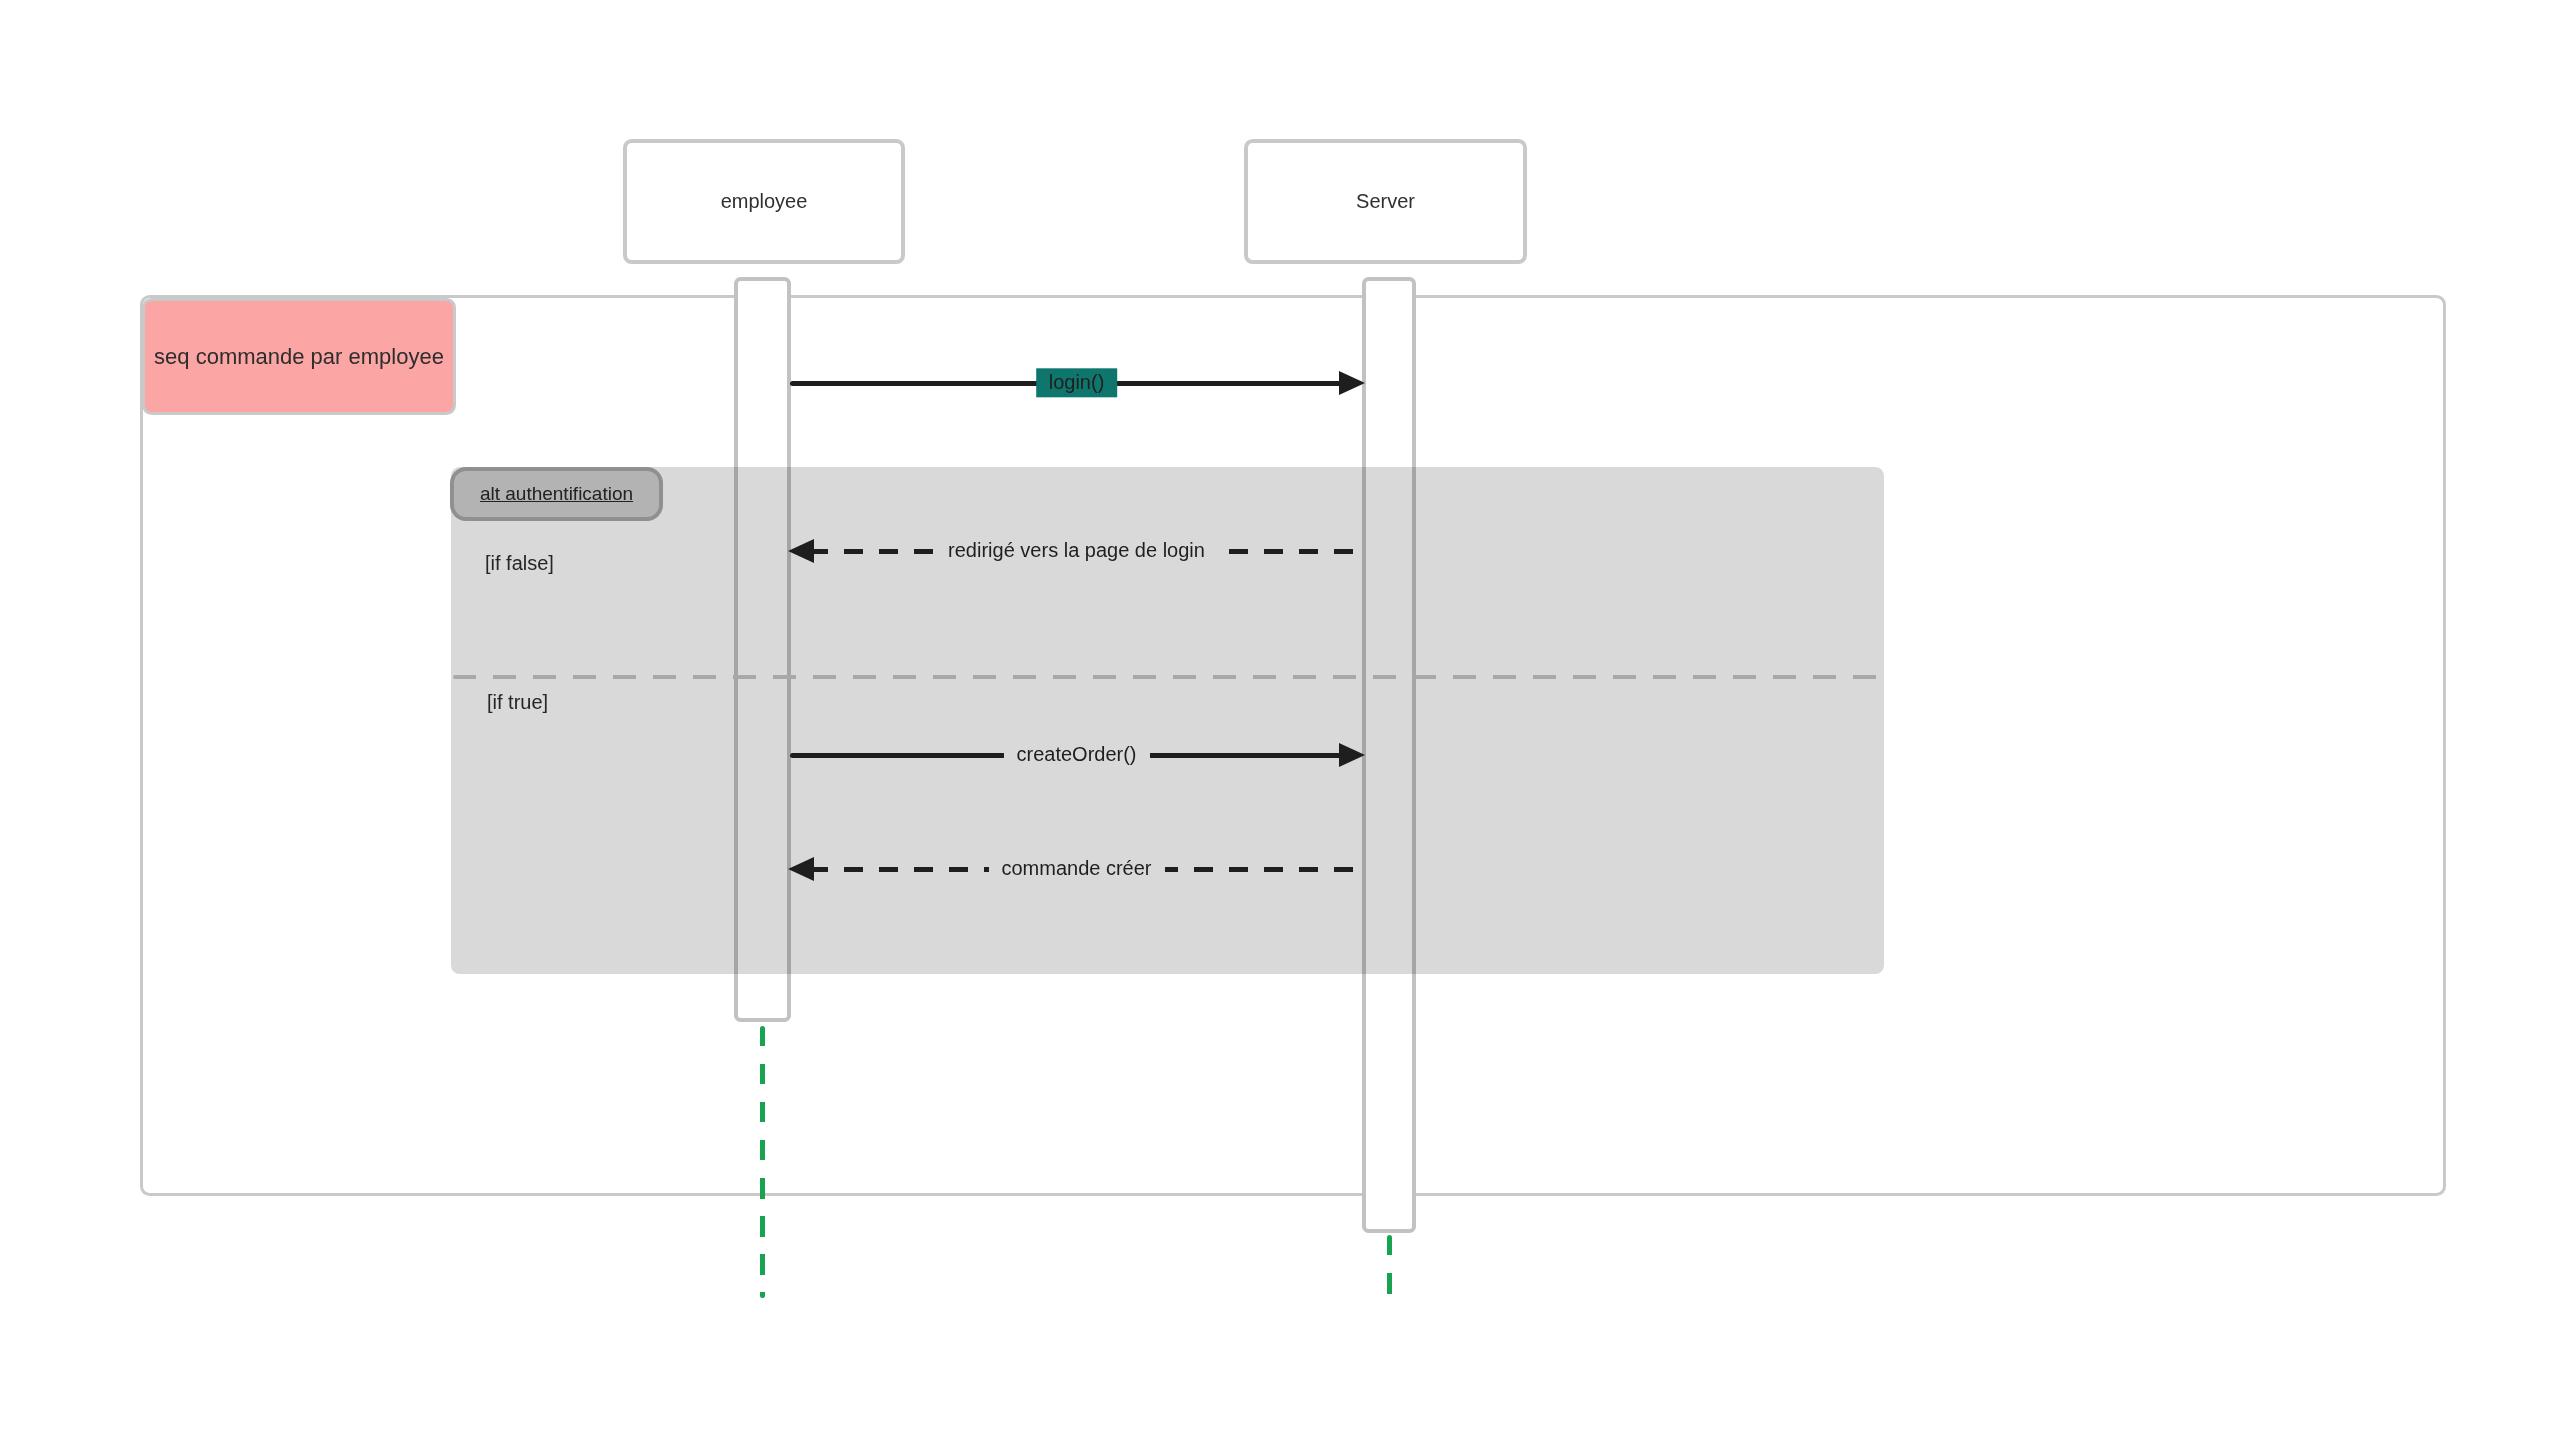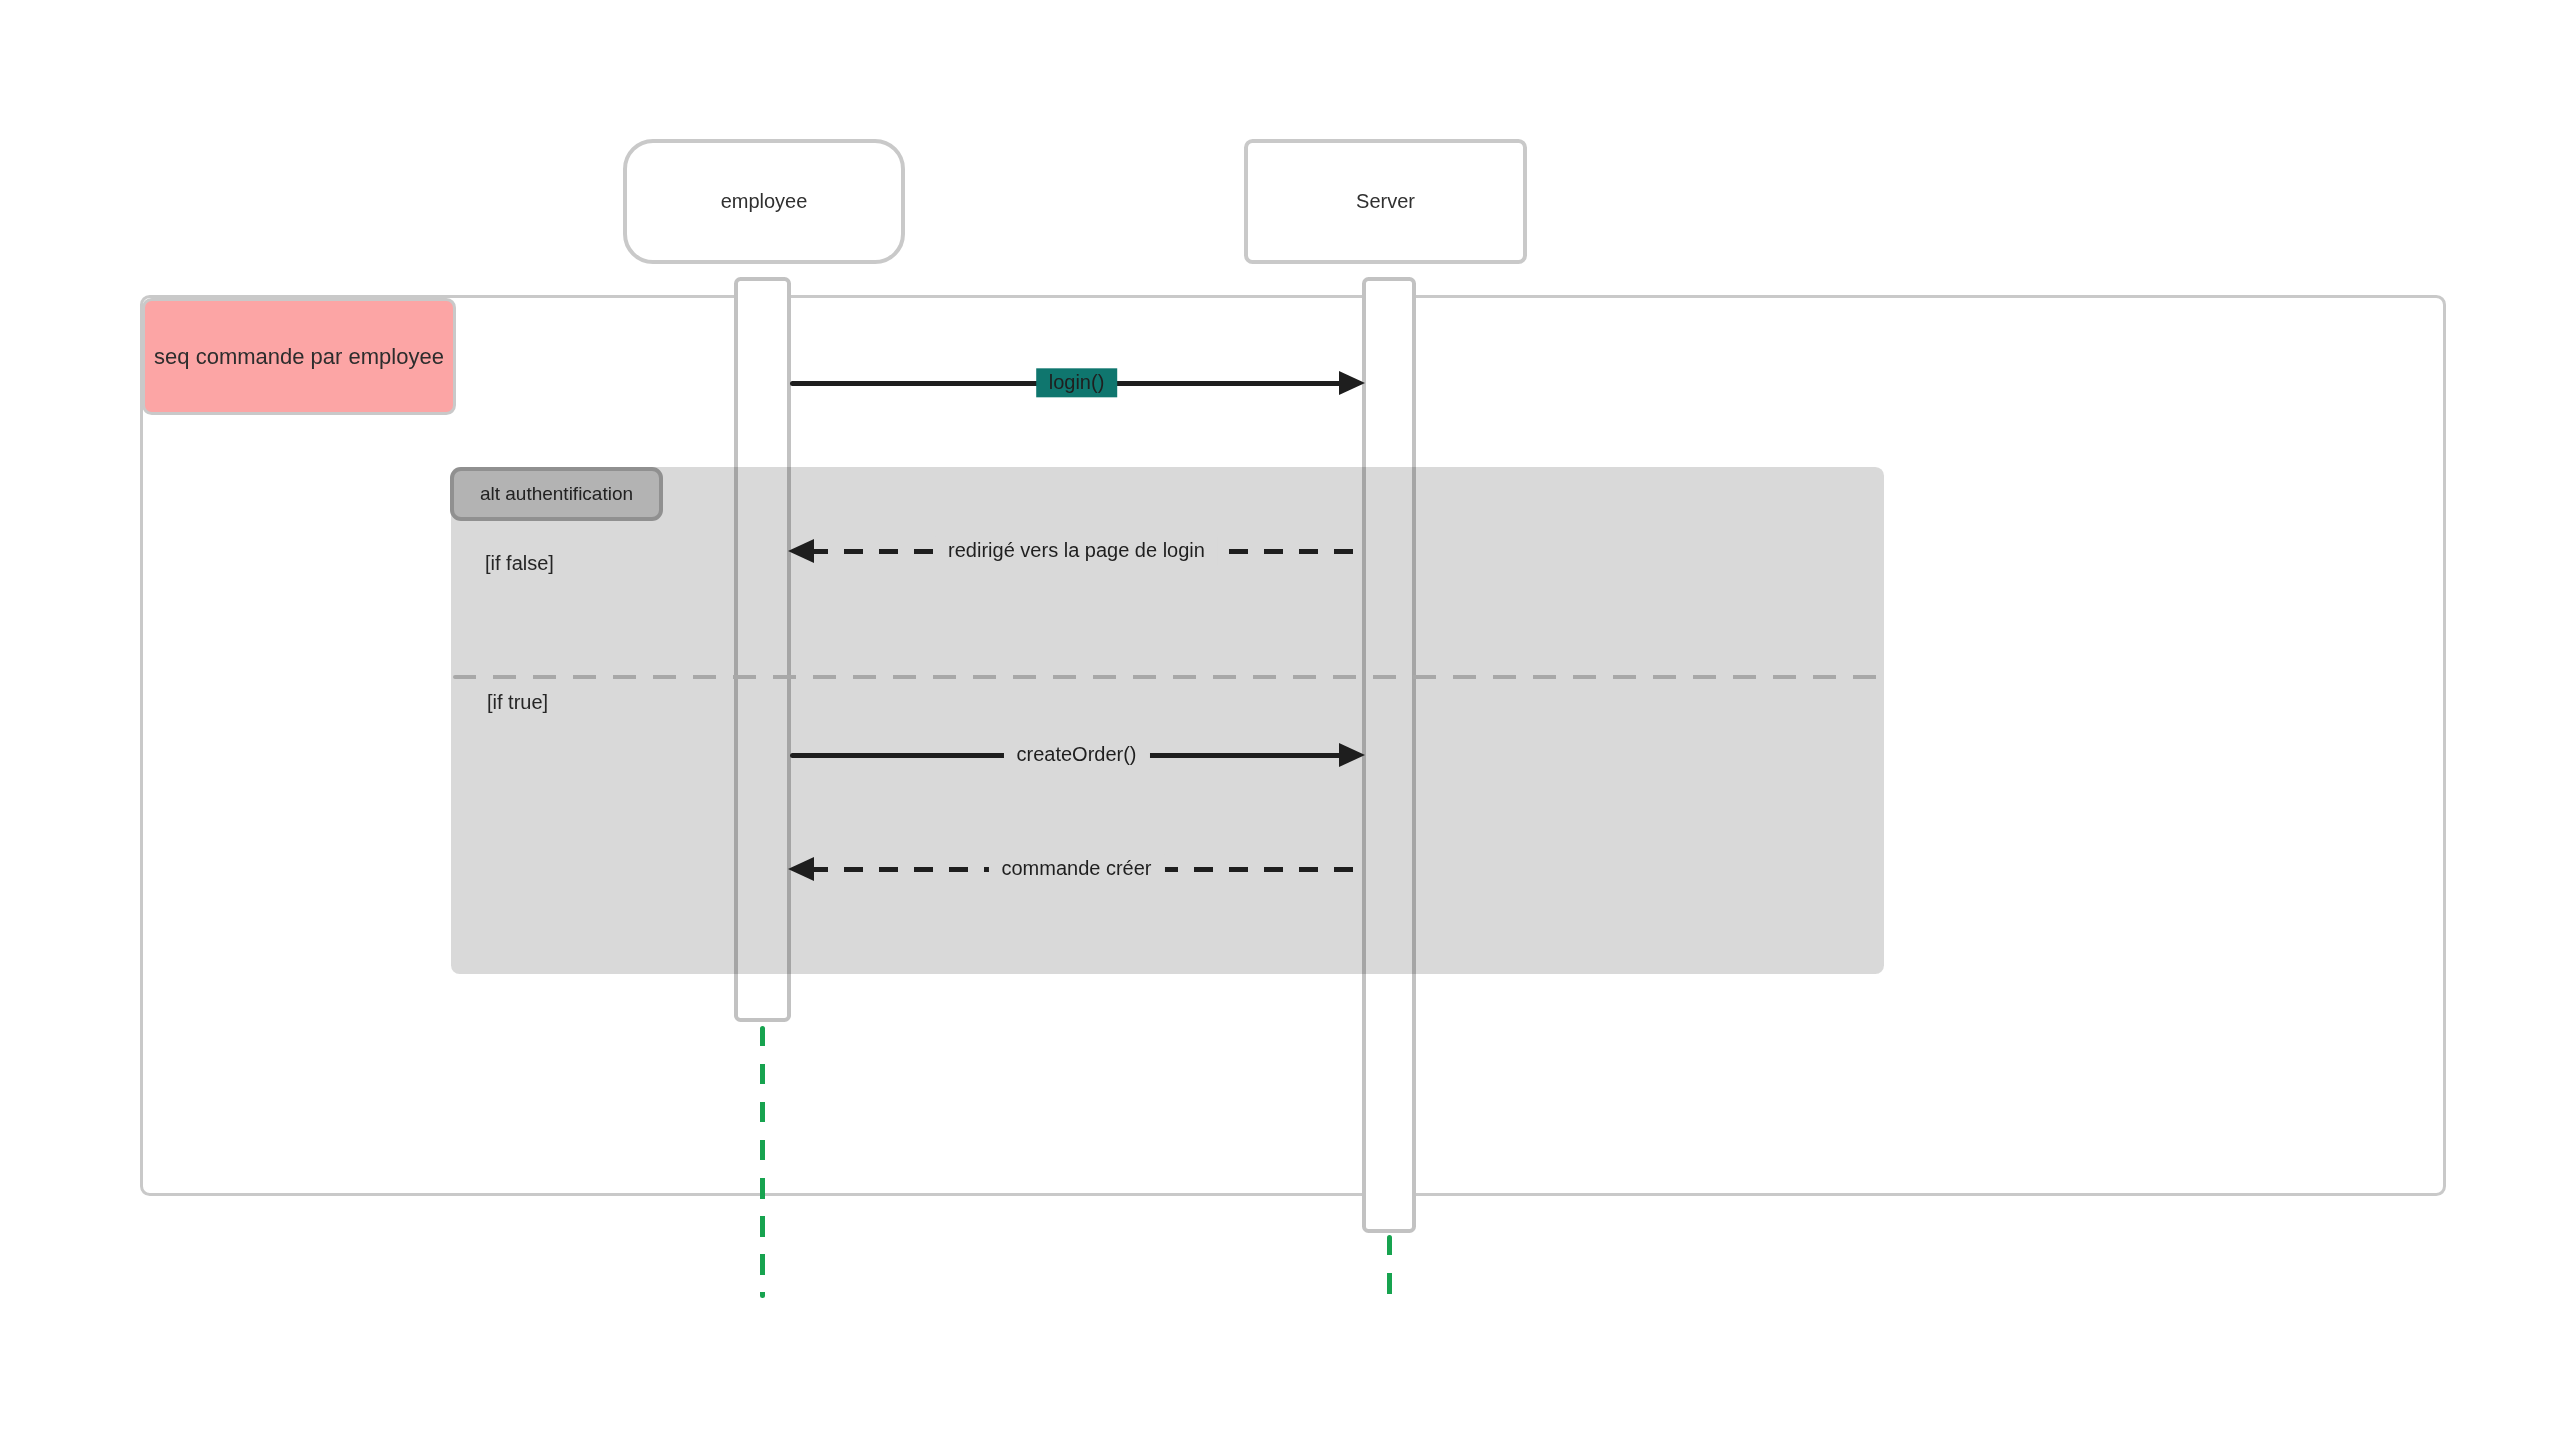--- a/index.html
+++ b/index.html
@@ -39,40 +39,40 @@
     font-size:22px;color:#2d2d2d;white-space:nowrap;
   }
 
   
   .actor{
     top:139px;height:125px;
     background:#fff;border:4.3px solid var(--actor-border);border-radius:8.6px;
     display:flex;align-items:center;justify-content:center;
     font-size:20px;color:#303030;
   }
-  .actor-employee{left:623px;width:282px;border-radius:30px;}
+  .actor-employee{left:623px;width:282px;}
   .actor-server{left:1244px;width:283px;}
 
   
   .bar{
     background:#fff;border:4.3px solid var(--bar-border);border-radius:6.5px;
   }
   .bar-employee{left:734px;top:277px;width:57px;height:745px;}
   .bar-server{left:1362px;top:277px;width:54px;height:956px;}
 
   
   .alt-box{
     left:451px;top:467px;width:1433px;height:507px;
     background:rgba(0,0,0,0.15);border-radius:8.6px;
   }
   .alt-badge{
     left:450px;top:467px;width:213px;height:54px;
-    background:var(--badge-fill);border:4.3px solid var(--badge-border);border-radius:11px;
+    background:var(--badge-fill);border:4.3px solid var(--badge-border);border-radius:16px;
     display:flex;align-items:center;justify-content:center;
-    font-size:19px;color:#222;white-space:nowrap;
+    font-size:19px;color:#222;white-space:nowrap;text-decoration:underline;
   }
   .guard{
     font-size:20px;color:#262626;white-space:nowrap;
   }
   .guard-false{left:485px;top:552px;}
   .guard-true{left:487px;top:691px;}
 
   .alt-divider{
     left:453px;top:675px;width:1429px;height:3.8px;
     background:repeating-linear-gradient(90deg,var(--divider) 0 22.7px,transparent 22.7px 40px);

